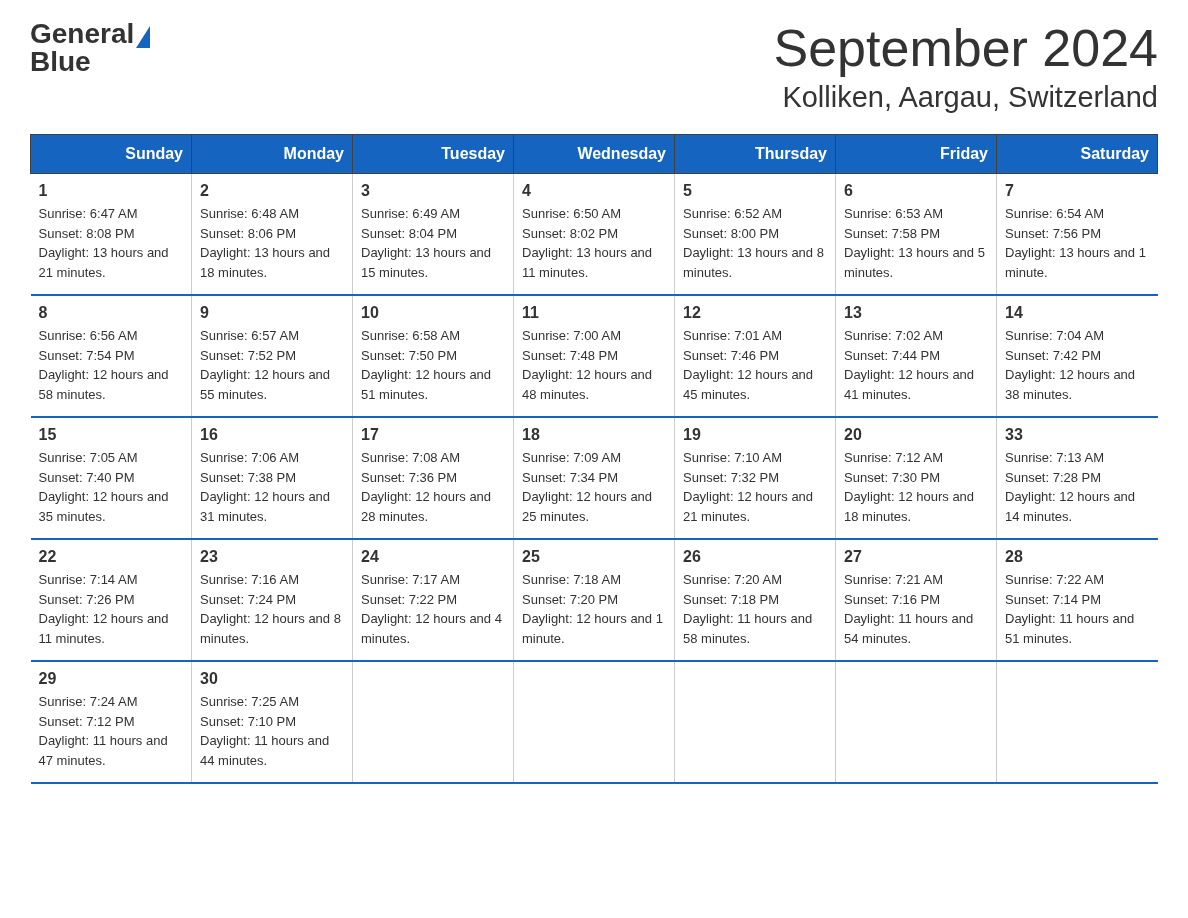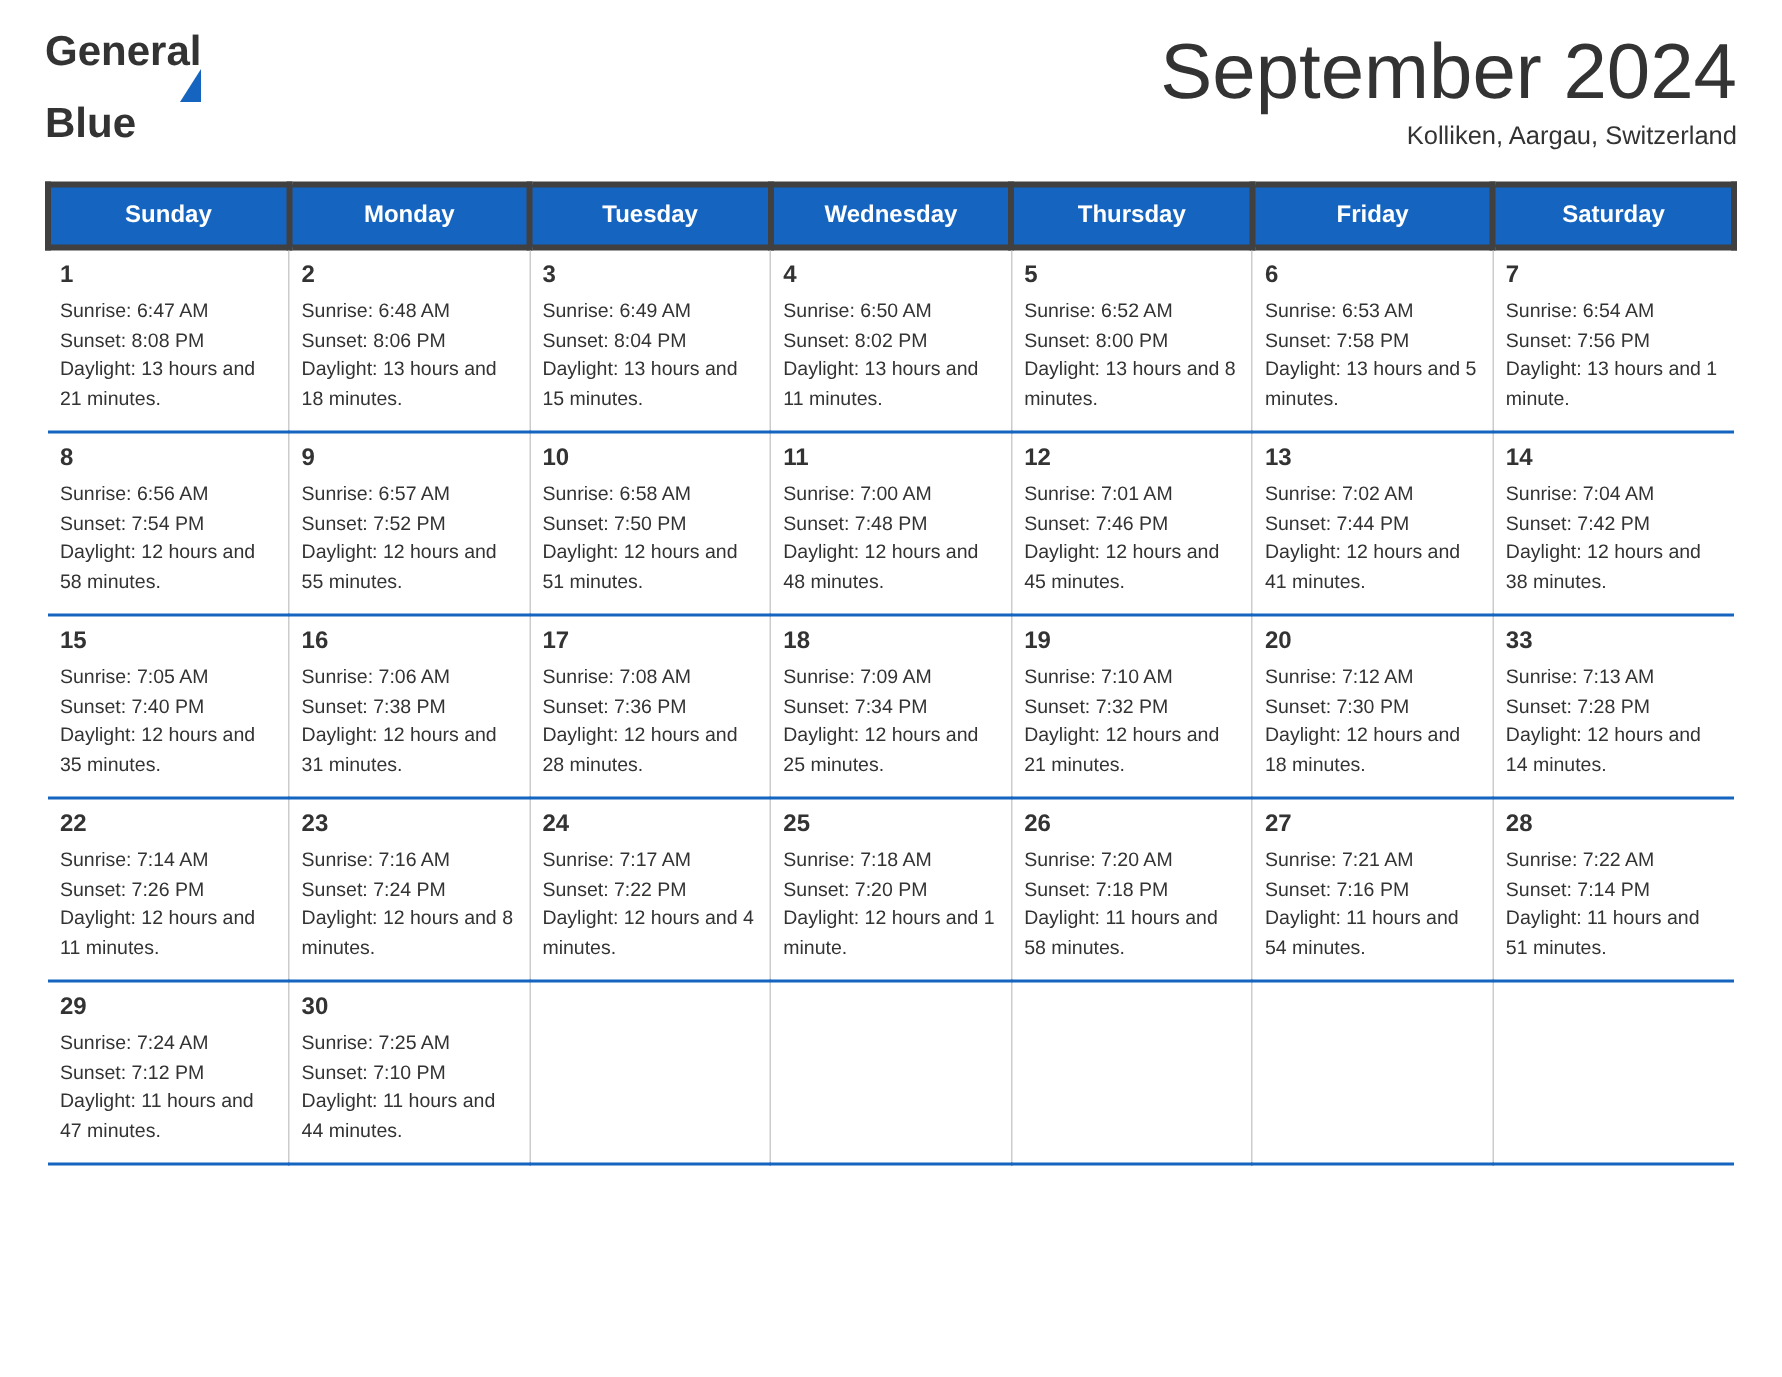--- a/index.html
+++ b/index.html
@@ -31,51 +31,50 @@
       margin-top: -2px;
     }
     .logo-wrap {
       display: flex;
       flex-direction: column;
       align-items: flex-start;
     }
     .logo-row {
       display: flex;
       align-items: flex-end;
-      flex-direction: column;
     }
     .title-section {
       text-align: right;
     }
     .calendar-title {
       font-size: 52px;
       font-weight: normal;
       color: #333;
       line-height: 1.1;
     }
     .calendar-subtitle {
-      font-size: 17px;
+      font-size: 29px;
       color: #333;
       margin-top: 4px;
     }
     table {
       width: 100%;
       border-collapse: collapse;
       table-layout: fixed;
     }
     thead tr {
       background-color: #1565c0;
     }
     thead th {
       color: #fff;
       font-size: 16px;
       font-weight: bold;
       padding: 10px 8px;
-      text-align: center;
-      border: 4px solid #404040;
+      text-align: right;
+      border: 1px solid #404040;
     }
     tbody tr {
       border-bottom: 2px solid #1565c0;
     }
     tbody td {
       vertical-align: top;
       padding: 8px 8px 12px 8px;
       border-right: 1px solid #ccc;
       border-left: 1px solid #ccc;
       font-size: 13px;

